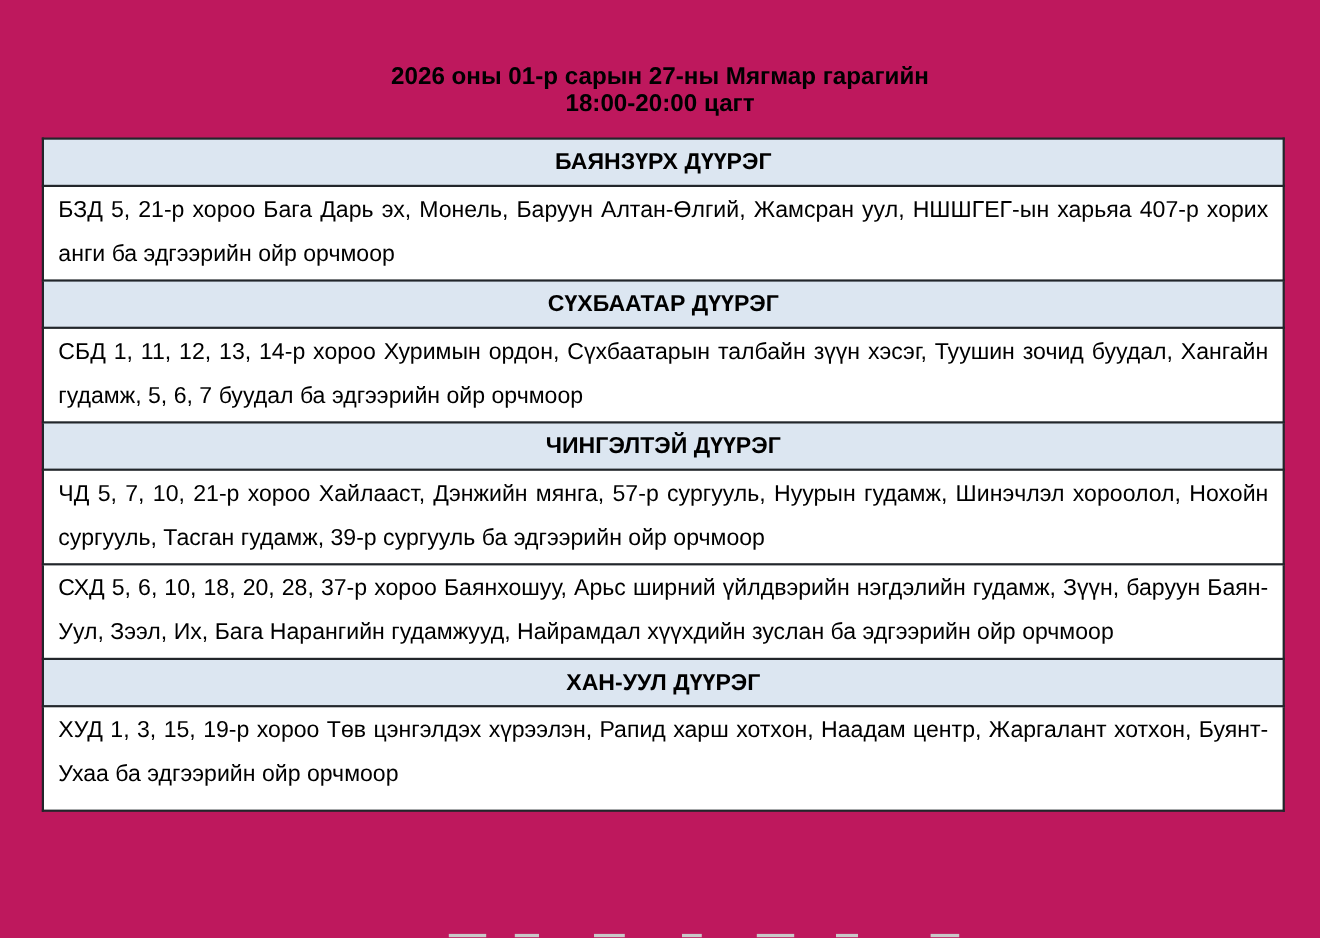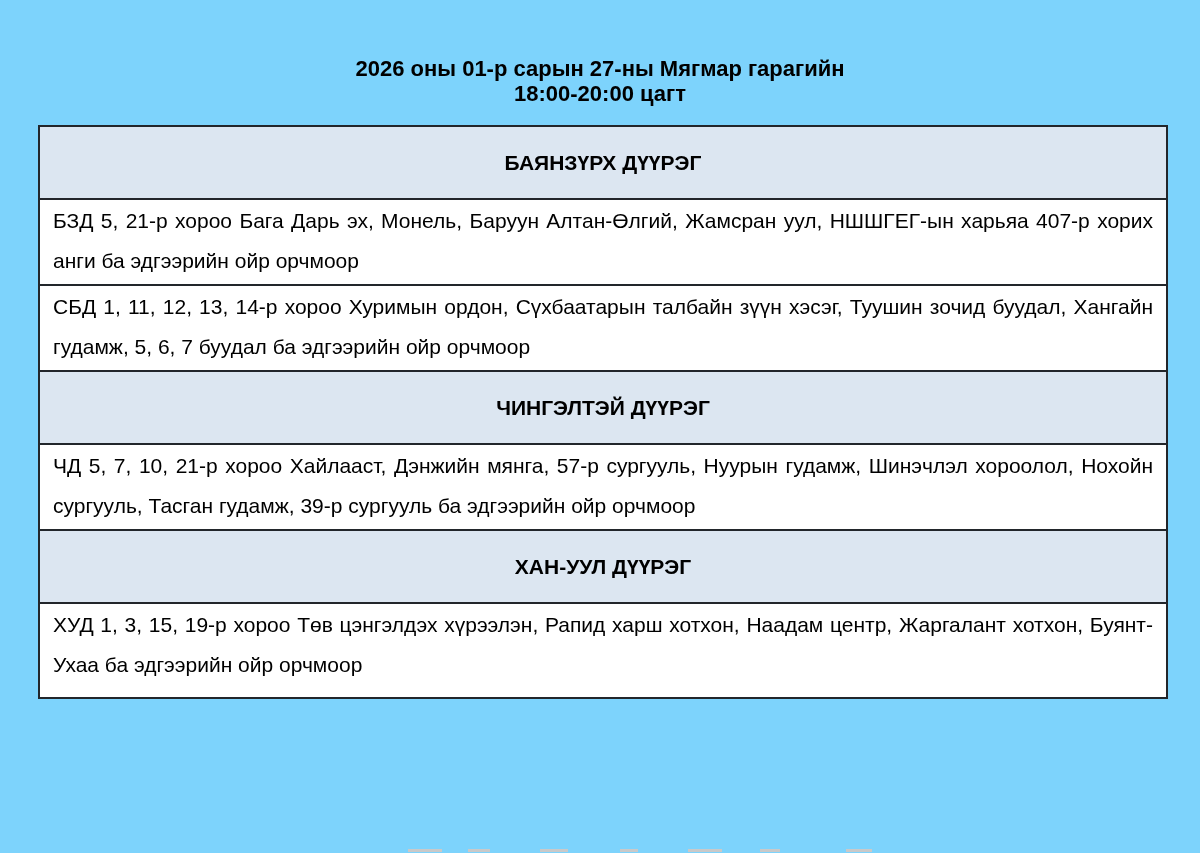--- a/index.html
+++ b/index.html
@@ -9,21 +9,21 @@
     width: 1200px;
     height: 853px;
     overflow: hidden;
     font-family: "Liberation Sans", sans-serif;
     color: #000000;
   }
   .page {
     position: relative;
     width: 1200px;
     height: 853px;
-    background: #7dd3fc;
+    background: #be185d;
   }
   .doc-title {
     padding-top: 56px;
     text-align: center;
     font-weight: bold;
     font-size: 22px;
     line-height: 25px;
   }
   .doc-title .title-line-2 {
   }
@@ -35,21 +35,21 @@
   }
   table.outage-table td {
     border: 2px solid #22262b;
   }
   td.district-header {
     background: #dce6f1;
     text-align: center;
     font-weight: bold;
     font-size: 21px;
     line-height: 25px;
-    padding: 23px 10px;
+    padding: 8px 10px;
   }
   td.district-body {
     background: #ffffff;
     font-size: 21px;
     line-height: 40px;
     padding: 1px 13px 3px 13px;
     text-align: justify;
     text-justify: inter-word;
   }
   tr.body-row:last-child td.district-body {
@@ -93,31 +93,37 @@
 
   <table class="outage-table">
     <tbody id="table-body">
   <tr class="header-row">
     <td class="district-header">БАЯНЗҮРХ ДҮҮРЭГ</td>
   </tr>
   <tr class="body-row">
     <td class="district-body"><span class="khoroo">БЗД 5, 21-р хороо</span> <span class="details">Бага Дарь эх, Монель, Баруун Алтан-Өлгий, Жамсран уул, НШШГЕГ-ын харьяа 407-р хорих анги ба эдгээрийн ойр орчмоор</span></td>
   </tr>
 
+  <tr class="header-row">
+    <td class="district-header">СҮХБААТАР ДҮҮРЭГ</td>
+  </tr>
   <tr class="body-row">
     <td class="district-body"><span class="khoroo">СБД 1, 11, 12, 13, 14-р хороо</span> <span class="details">Хуримын ордон, Сүхбаатарын талбайн зүүн хэсэг, Туушин зочид буудал, Хангайн гудамж, 5, 6, 7 буудал ба эдгээрийн ойр орчмоор</span></td>
   </tr>
 
   <tr class="header-row">
     <td class="district-header">ЧИНГЭЛТЭЙ ДҮҮРЭГ</td>
   </tr>
   <tr class="body-row">
     <td class="district-body"><span class="khoroo">ЧД 5, 7, 10, 21-р хороо</span> <span class="details">Хайлааст, Дэнжийн мянга, 57-р сургууль, Нуурын гудамж, Шинэчлэл хороолол, Нохойн сургууль, Тасган гудамж, 39-р сургууль ба эдгээрийн ойр орчмоор</span></td>
   </tr>
 
+  <tr class="body-row">
+    <td class="district-body"><span class="khoroo">СХД 5, 6, 10, 18, 20, 28, 37-р хороо</span> <span class="details">Баянхошуу, Арьс ширний үйлдвэрийн нэгдэлийн гудамж, Зүүн, баруун Баян-Уул, Зээл, Их, Бага Нарангийн гудамжууд, Найрамдал хүүхдийн зуслан ба эдгээрийн ойр орчмоор</span></td>
+  </tr>
 
   <tr class="header-row">
     <td class="district-header">ХАН-УУЛ ДҮҮРЭГ</td>
   </tr>
   <tr class="body-row">
     <td class="district-body"><span class="khoroo">ХУД 1, 3, 15, 19-р хороо</span> <span class="details">Төв цэнгэлдэх хүрээлэн, Рапид харш хотхон, Наадам центр, Жаргалант хотхон, Буянт-Ухаа ба эдгээрийн ойр орчмоор</span></td>
   </tr>
 </tbody>
   </table>
 

